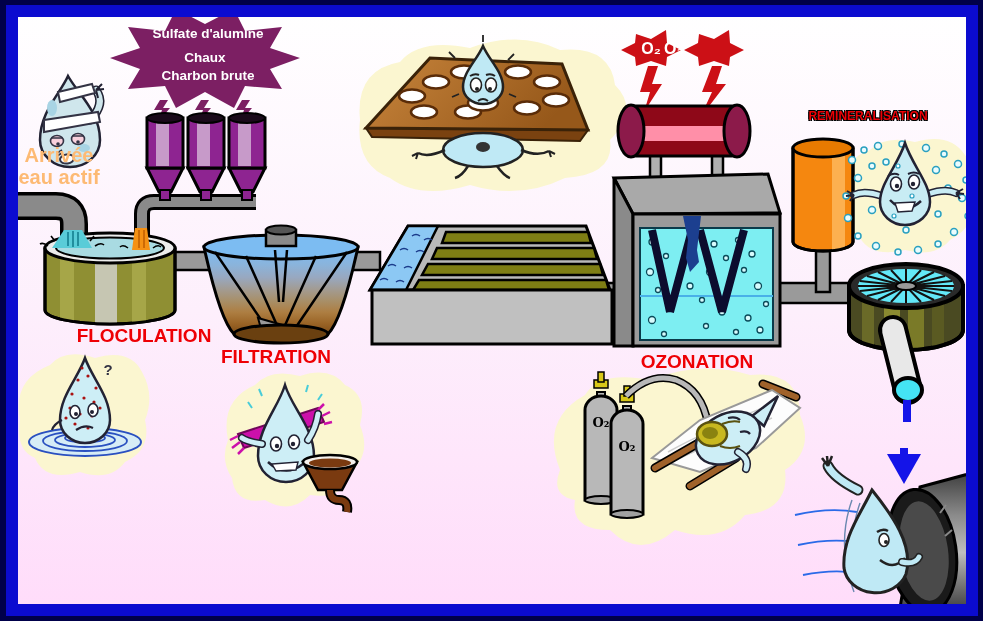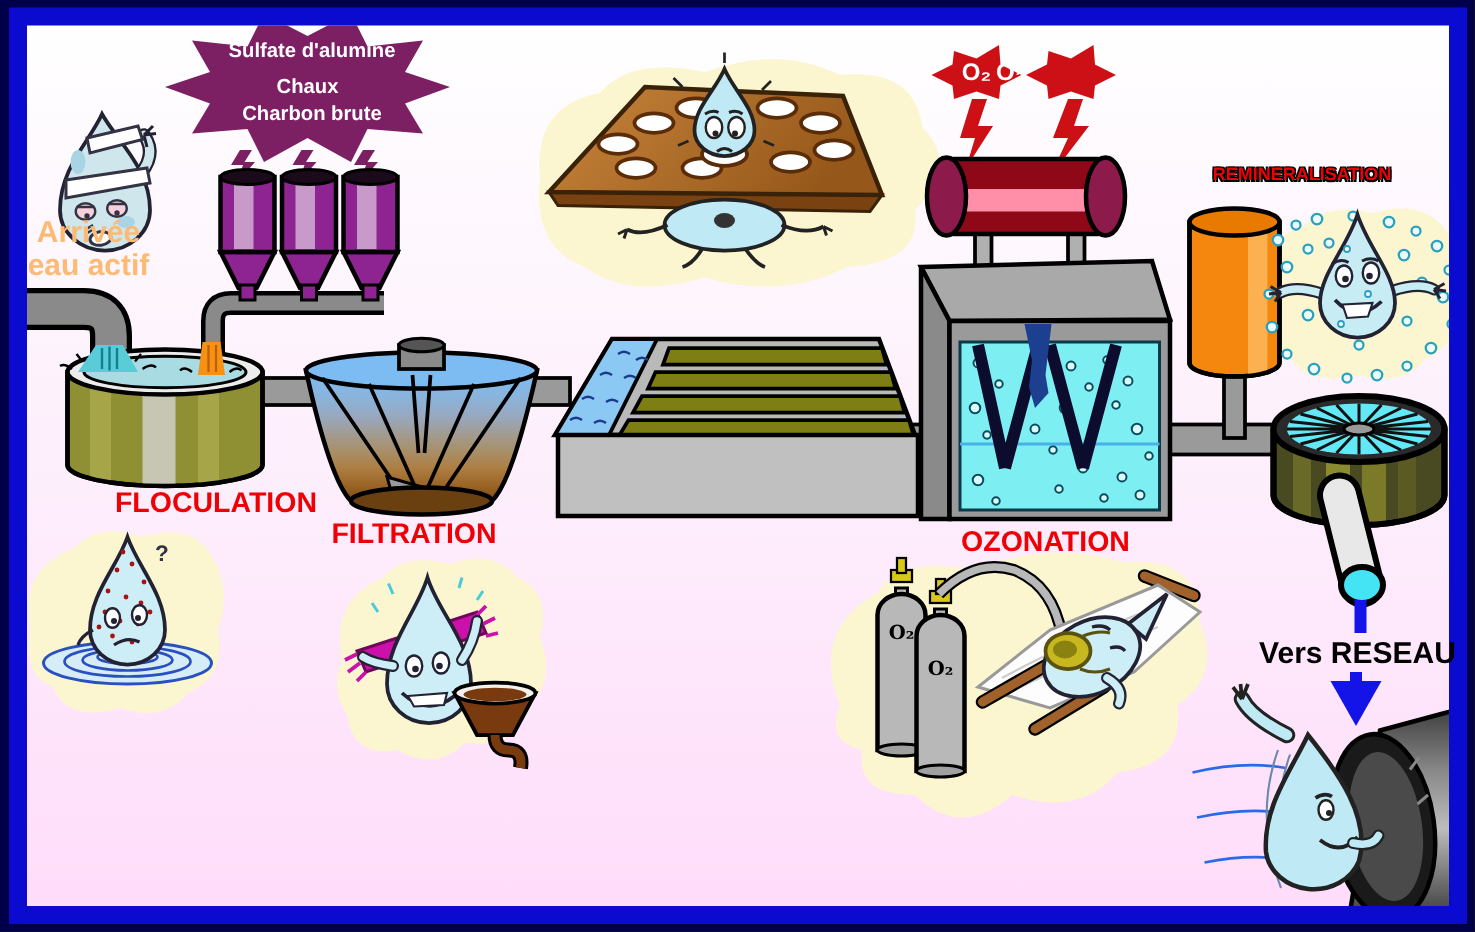--- a/index.html
+++ b/index.html
@@ -449,21 +449,20 @@
 </div>
 
 <div class="lbl white" style="left:116px;top:27px;width:184px;font-size:13.5px;">Sulfate d'alumine</div>
 <div class="lbl white" style="left:150px;top:51px;width:110px;font-size:13.5px;">Chaux</div>
 <div class="lbl white" style="left:134px;top:69px;width:148px;font-size:13.5px;">Charbon brute</div>
 
 <div class="lbl red" style="left:34px;top:326px;width:146px;font-size:19px;margin-left:37px;">FLOCULATION</div>
 <div class="lbl red" style="left:200px;top:347px;width:152px;font-size:19px;">FILTRATION</div>
 <div class="lbl red" style="left:634px;top:352px;width:126px;font-size:19px;">OZONATION</div>
 <div class="lbl red outlined" style="left:766px;top:110px;width:204px;font-size:12px;">REMINERALISATION</div>
-<div class="lbl black" style="left:836px;top:425px;width:138px;font-size:20px;">Vers RESEAU</div>
 
 <div class="lbl white" style="left:629px;top:40px;width:44px;font-size:16px;">O₂</div>
 <div class="lbl white" style="left:652px;top:40px;width:44px;font-size:16px;">O₃</div>
 
 <div class="lbl black serif" style="left:588px;top:416px;width:26px;font-size:13px;font-weight:bold;">O₂</div>
 <div class="lbl black serif" style="left:614px;top:440px;width:26px;font-size:13px;font-weight:bold;">O₂</div>
 
 <div class="lbl" style="left:98px;top:362px;width:20px;font-size:15px;color:#334;">?</div>
 
 </div>

